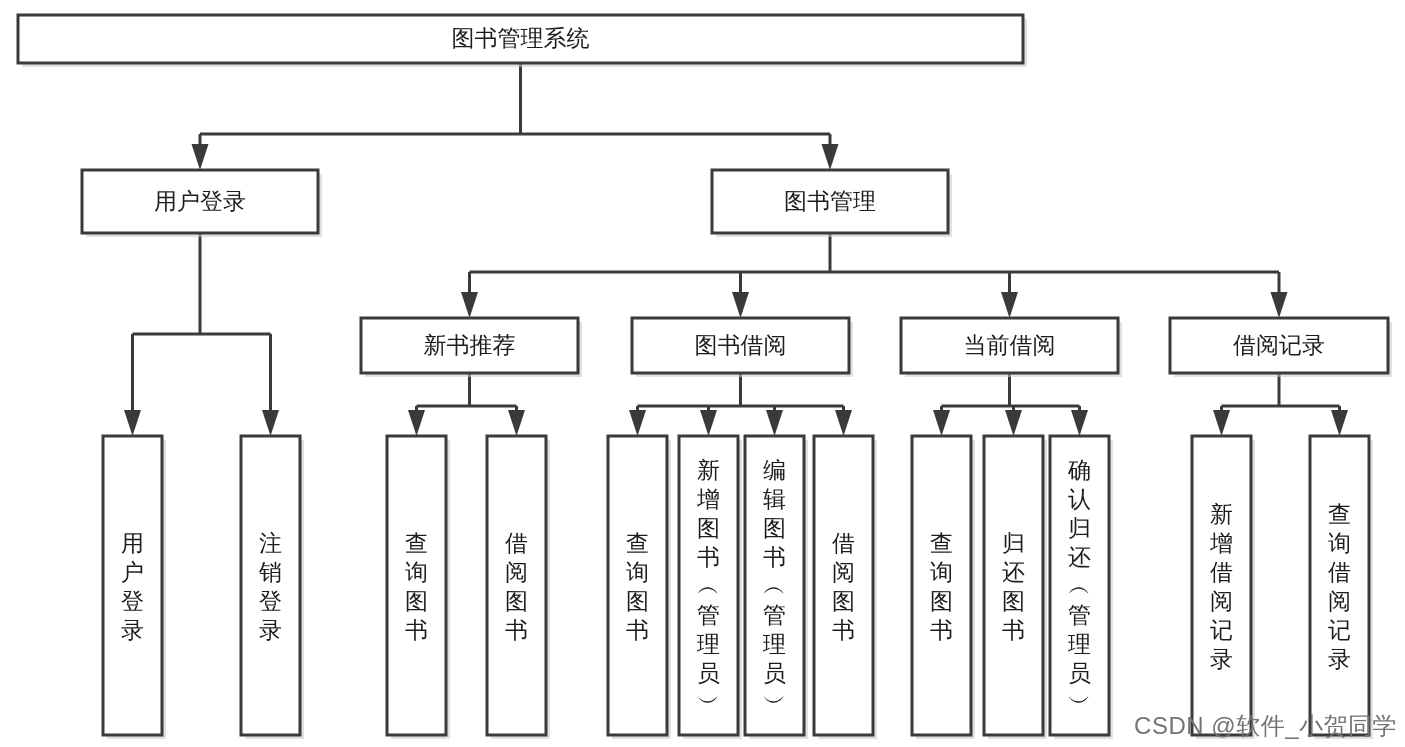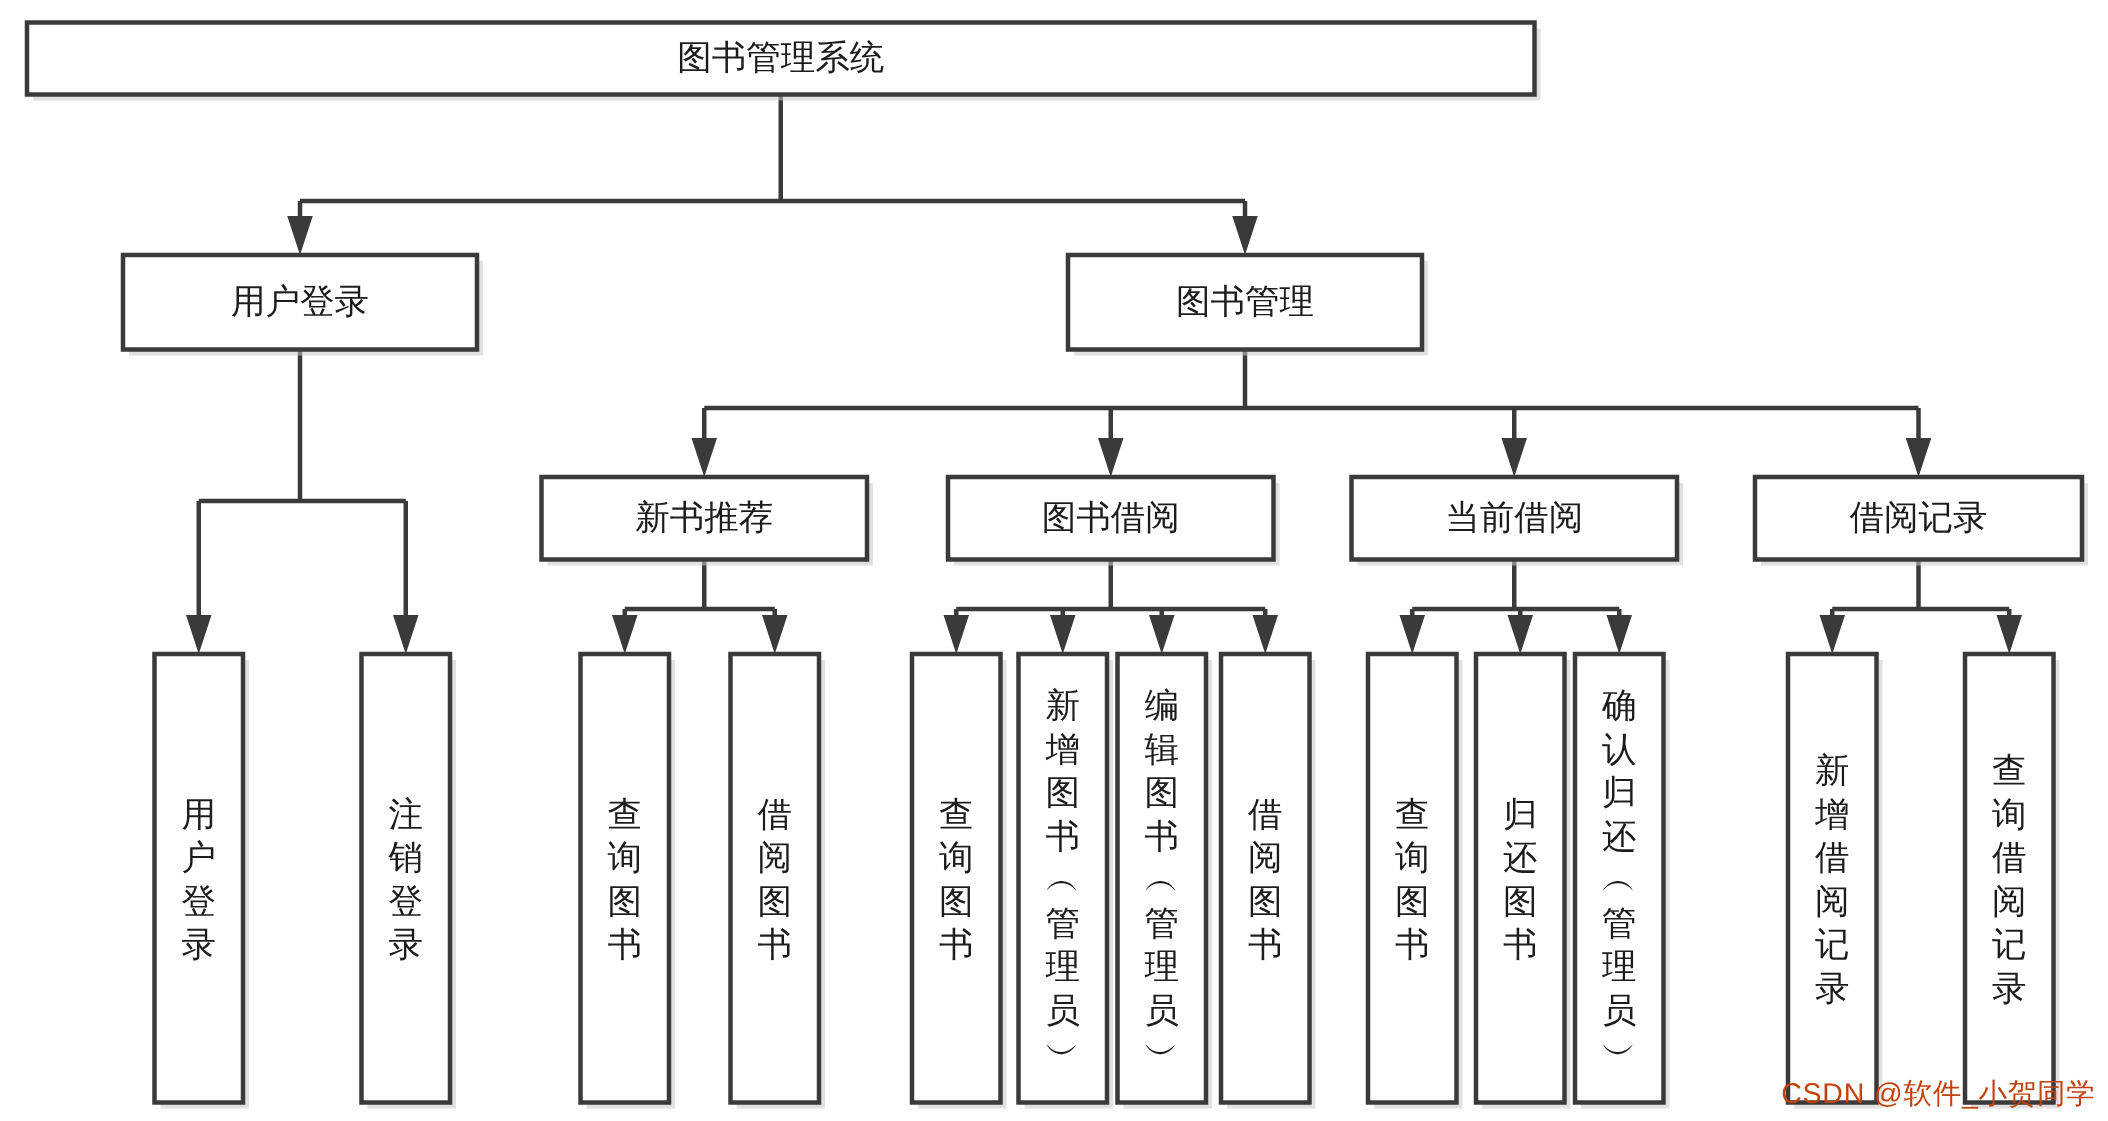--- a/index.html
+++ b/index.html
@@ -58,22 +58,22 @@
     fill: #1c1c1c;
     font-family: "Liberation Sans", "DejaVu Sans", sans-serif;
     font-size: 23px;
     text-anchor: middle;
   }
   .watermark-text {
     position: absolute;
     right: 8px;
     bottom: 5px;
     font-family: "Liberation Sans", "DejaVu Sans", sans-serif;
-    font-size: 19px;
-    color: #c2410c;
+    font-size: 24px;
+    color: #737373;
     letter-spacing: 0.5px;
     white-space: nowrap;
     user-select: none;
     margin-left: 16px;
   }
 </style>
 </head>
 <body>
 
 <div id="diagram-root">

